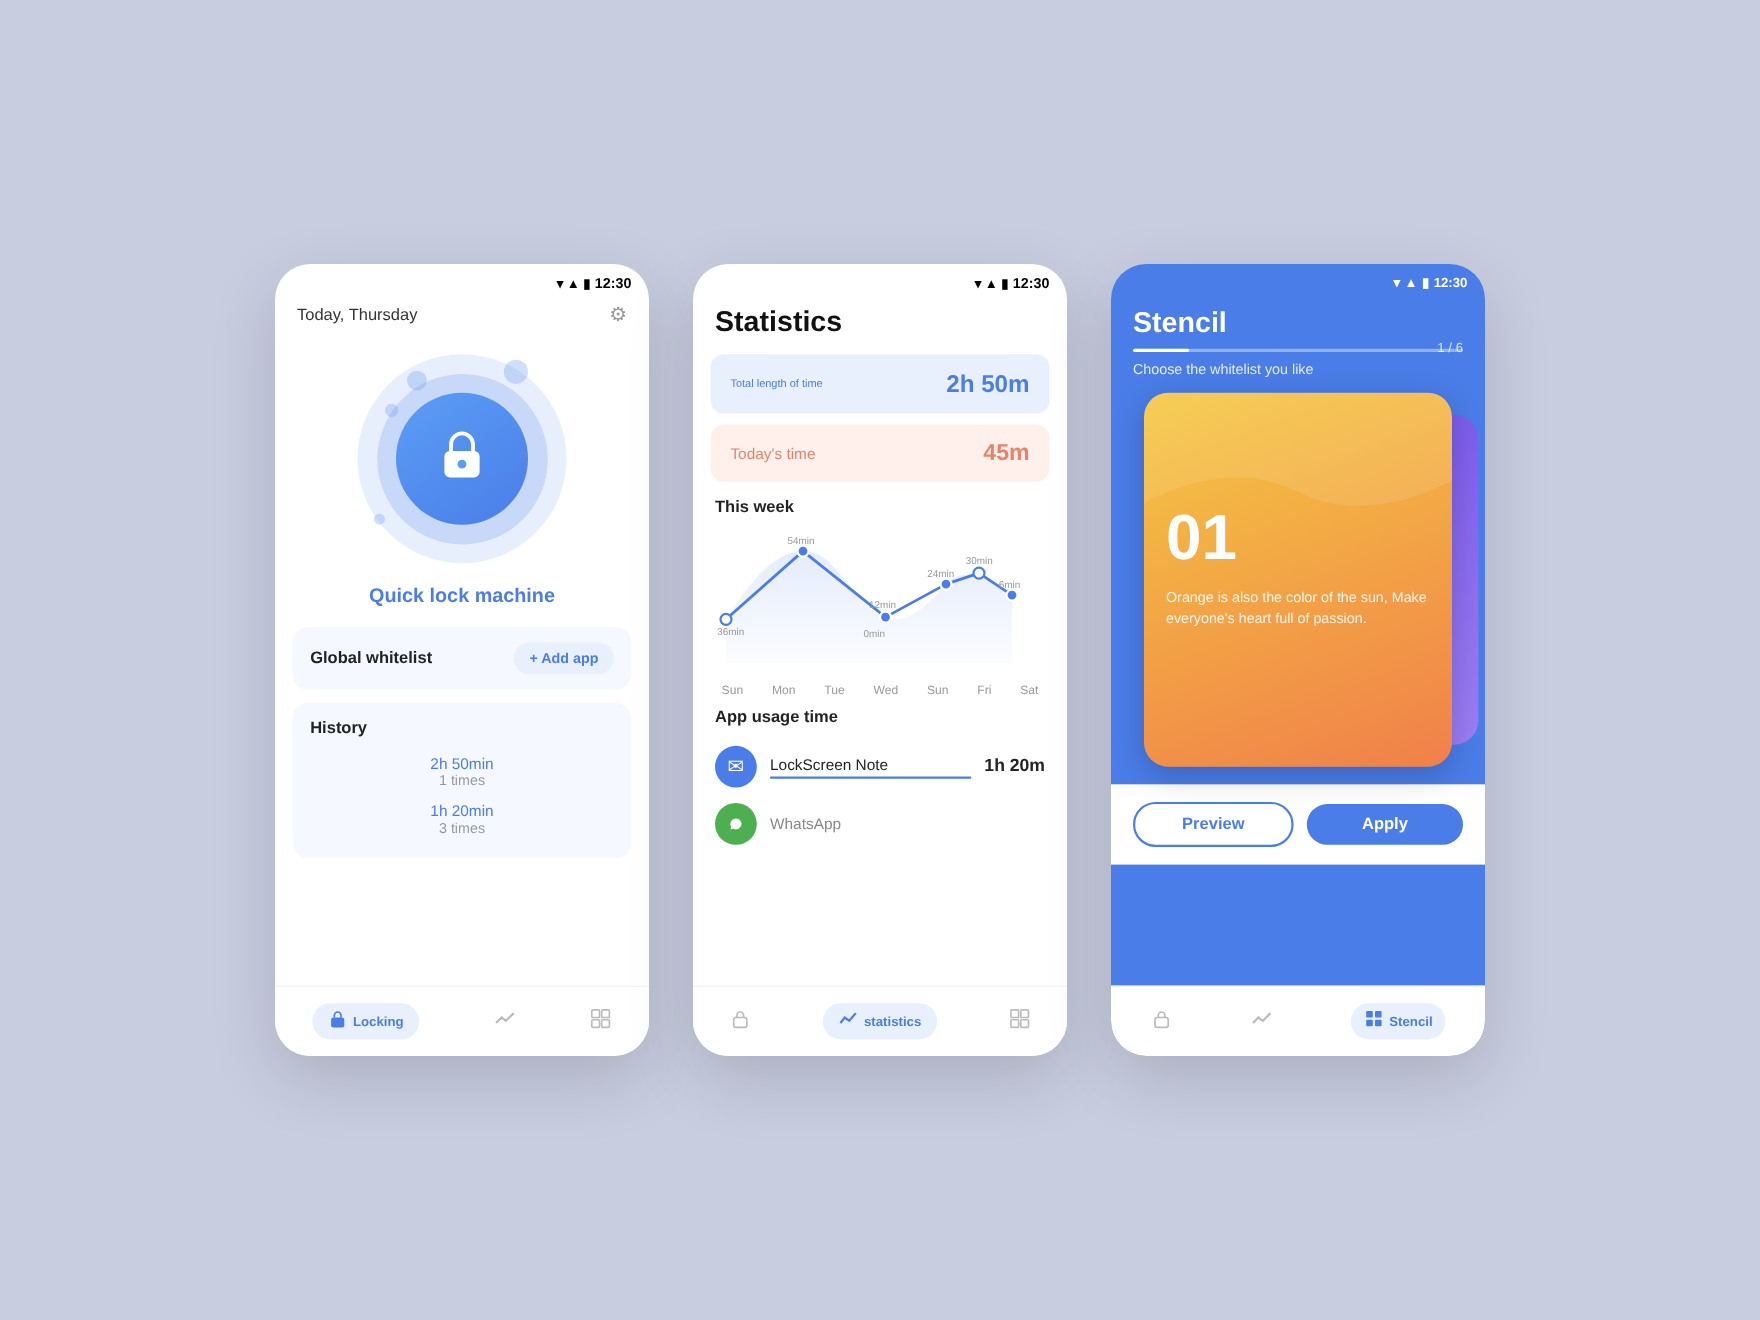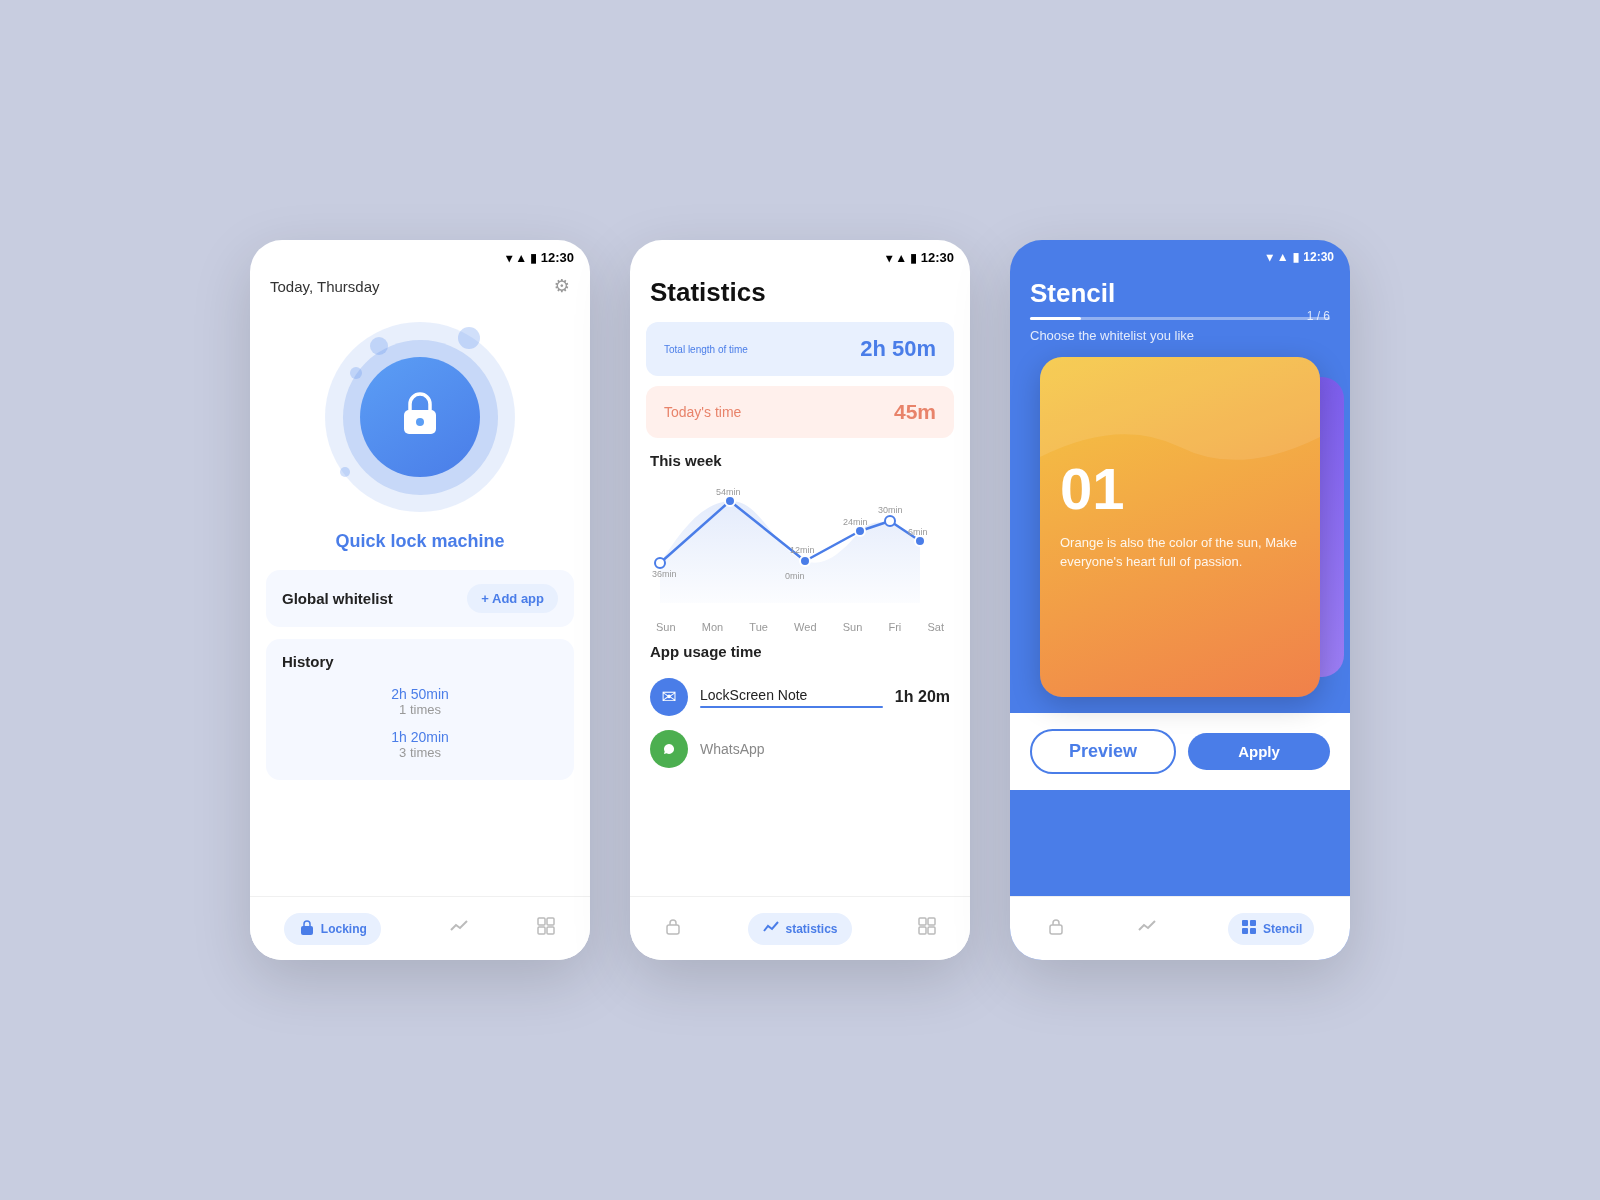--- a/index.html
+++ b/index.html
@@ -385,21 +385,21 @@
       gap: 12px;
       align-items: center;
       justify-content: center;
     }
     .preview-btn {
       border: 2px solid #4a7de8;
       background: white;
       color: #4a7de8;
       border-radius: 24px;
       padding: 10px 28px;
-      font-size: 18px;
+      font-size: 15px;
       font-weight: 600;
       cursor: pointer;
       flex: 1;
     }
     .apply-btn {
       border: none;
       background: #4a7de8;
       color: white;
       border-radius: 24px;
       padding: 10px 28px;

